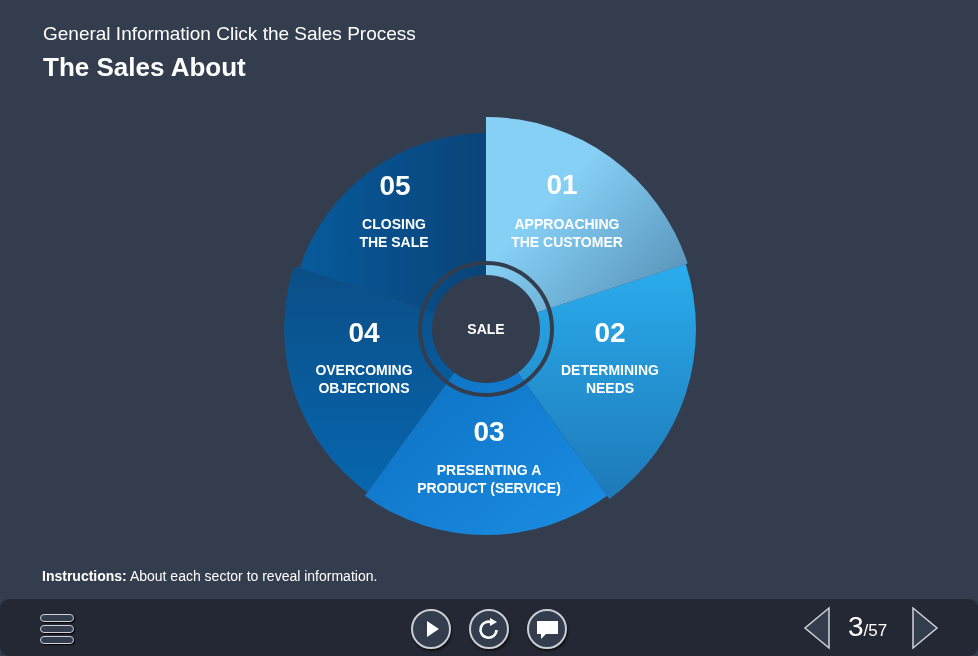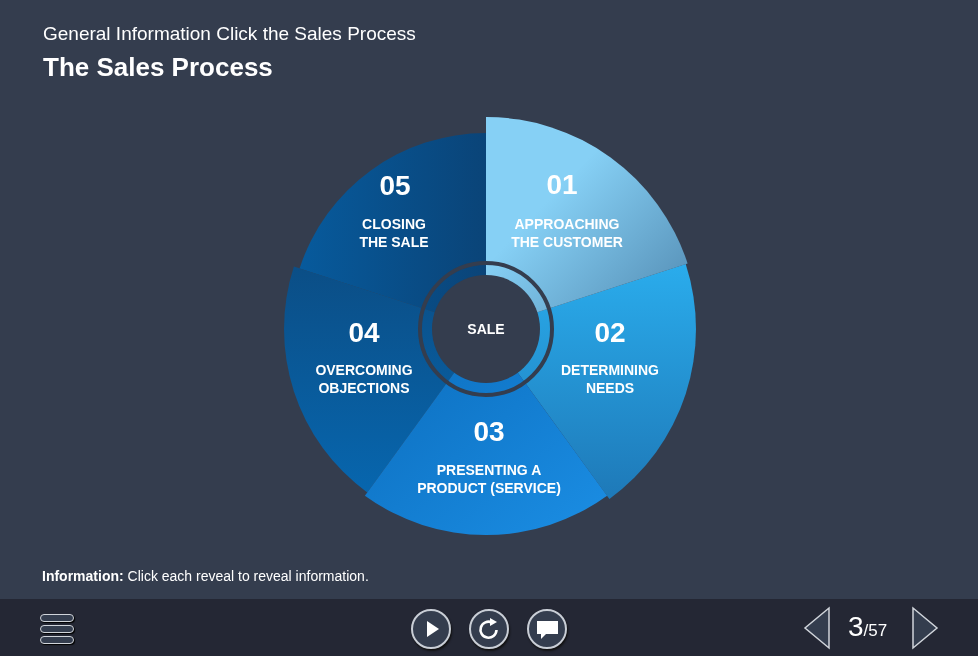--- a/index.html
+++ b/index.html
@@ -2,35 +2,35 @@
 <html><head>
 <meta charset="utf-8">
 <style>
   html,body{margin:0;padding:0;}
   body{width:978px;height:656px;background:#343d4e;font-family:"Liberation Sans",sans-serif;position:relative;overflow:hidden;}
   .subtitle{position:absolute;left:43px;top:23px;font-size:19px;color:#ffffff;}
   .title{position:absolute;left:43px;top:52px;font-size:26px;font-weight:bold;color:#ffffff;}
   .wheel{position:absolute;left:0;top:0;}
   .instructions{position:absolute;left:42px;top:568px;font-size:14px;color:#ffffff;}
   .instructions b{font-weight:bold;}
-  .footer{position:absolute;left:0;top:599px;width:978px;height:57px;background:#242734;}
+  .footer{position:absolute;left:0;top:599px;width:978px;height:57px;background:#242734;border-radius:9px;}
   .menu-btn{position:absolute;left:40px;top:15px;width:34px;height:28px;cursor:pointer;}
   .menu-btn span{display:block;height:6px;margin-bottom:3px;border:1px solid #d0d4da;border-radius:4px;background:#343d4e;box-shadow:1px 1px 1px #000;}
   .ctl{position:absolute;top:10px;width:36px;height:36px;border-radius:50%;border:2px solid #c9ced6;background:#343d4e;box-shadow:1px 2px 2px #111;cursor:pointer;}
   .ctl svg{position:absolute;left:0;top:0;}
   .page{position:absolute;left:848px;top:12px;color:#fff;}
   .page .cur{font-size:28px;}
   .page .tot{font-size:17px;}
   .nav{position:absolute;top:7px;cursor:pointer;}
 </style>
 </head>
 <body>
 
 <div class="subtitle">General Information Click the Sales Process</div>
-<div class="title">The Sales Process</div>
+<div class="title">The Sales About</div>
 
 <svg class="wheel" width="978" height="600" viewBox="0 0 978 600">
   <defs>
     <linearGradient id="g1" x1="0" y1="0" x2="1" y2="1">
       <stop offset="0.35" stop-color="#86d0f5"></stop>
         <stop offset="1" stop-color="#4f86ad"></stop>
     </linearGradient>
     <linearGradient id="g2" x1="0" y1="0" x2="0" y2="1">
       <stop offset="0" stop-color="#2aacec"></stop>
         <stop offset="1" stop-color="#1e79b8"></stop>
@@ -89,21 +89,21 @@
     <text x="364" y="342" font-size="28">04</text>
     <text x="364" y="375" font-size="14">OVERCOMING</text>
     <text x="364" y="393" font-size="14">OBJECTIONS</text>
 
     <text x="395" y="195" font-size="28">05</text>
     <text x="394" y="229" font-size="14">CLOSING</text>
     <text x="394" y="247" font-size="14">THE SALE</text>
   </g>
 </svg>
 
-<div class="instructions"><b>Information:</b><span> Click each reveal to reveal information.</span></div>
+<div class="instructions"><b>Instructions:</b><span> About each sector to reveal information.</span></div>
 
 <div class="footer">
   <div class="menu-btn">
     <span></span>
       <span></span>
       <span></span>
   </div>
 
   <div class="ctl" style="left:411px">
     <svg width="36" height="36">

